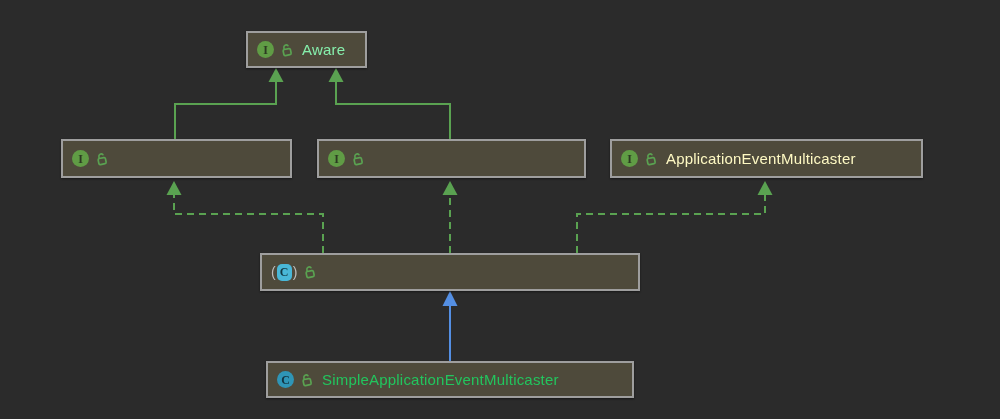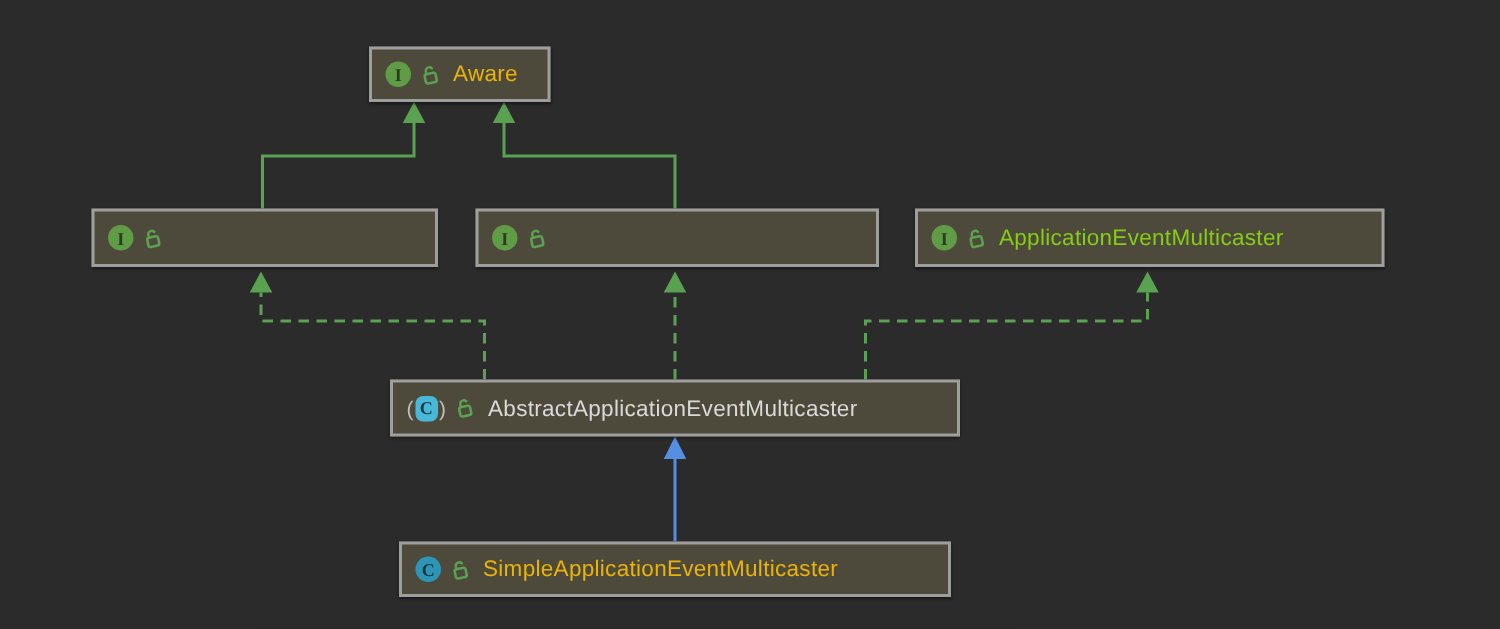--- a/index.html
+++ b/index.html
@@ -103,21 +103,21 @@
     </svg>
   <div id="nodes-layer">
       <div class="node" style="left: 246px; top: 31px; width: 121px; height: 37px; background: rgb(78, 74, 59); border-color: rgb(158, 158, 158);">
         <span class="badge interface">I</span>
         <svg width="13" height="14" viewBox="0 0 13 14" class="lock-icon">
           <g transform="rotate(-12 6 8)">
             <rect x="3.2" y="6.2" width="7.4" height="6.2" rx="1.4" fill="none" stroke="#5aa251" stroke-width="1.7"></rect>
             <path d="M4.6 6 V4.4 A2.4 2.4 0 0 1 9 3.1" fill="none" stroke="#5aa251" stroke-width="1.6" stroke-linecap="round"></path>
           </g>
         </svg>
-        <span class="label" style="color: #eab308;">Aware</span>
+        <span class="label" style="color: #86efac;">Aware</span>
       </div>
       <div class="node" style="left: 61px; top: 139px; width: 231px; height: 39px; background: rgb(78, 74, 59); border-color: rgb(158, 158, 158);">
         <span class="badge interface">I</span>
         <svg width="13" height="14" viewBox="0 0 13 14" class="lock-icon">
           <g transform="rotate(-12 6 8)">
             <rect x="3.2" y="6.2" width="7.4" height="6.2" rx="1.4" fill="none" stroke="#5aa251" stroke-width="1.7"></rect>
             <path d="M4.6 6 V4.4 A2.4 2.4 0 0 1 9 3.1" fill="none" stroke="#5aa251" stroke-width="1.6" stroke-linecap="round"></path>
           </g>
         </svg>
       </div>
@@ -131,40 +131,39 @@
         </svg>
       </div>
       <div class="node" style="left: 610px; top: 139px; width: 313px; height: 39px; background: rgb(78, 74, 59); border-color: rgb(158, 158, 158);">
         <span class="badge interface">I</span>
         <svg width="13" height="14" viewBox="0 0 13 14" class="lock-icon">
           <g transform="rotate(-12 6 8)">
             <rect x="3.2" y="6.2" width="7.4" height="6.2" rx="1.4" fill="none" stroke="#5aa251" stroke-width="1.7"></rect>
             <path d="M4.6 6 V4.4 A2.4 2.4 0 0 1 9 3.1" fill="none" stroke="#5aa251" stroke-width="1.6" stroke-linecap="round"></path>
           </g>
         </svg>
-        <span class="label" style="color: #84cc16;">ApplicationEventMulticaster</span>
+        <span class="label" style="color: #fef9c3;">ApplicationEventMulticaster</span>
       </div>
       <div class="node" style="left: 260px; top: 253px; width: 380px; height: 38px; background: rgb(78, 74, 59); border-color: rgb(158, 158, 158);">
         <span class="abstract-wrap">
           <span class="paren">(</span>
           <span class="badge abstract">C</span>
           <span class="paren">)</span>
         </span>
         <svg width="13" height="14" viewBox="0 0 13 14" class="lock-icon">
           <g transform="rotate(-12 6 8)">
             <rect x="3.2" y="6.2" width="7.4" height="6.2" rx="1.4" fill="none" stroke="#5aa251" stroke-width="1.7"></rect>
             <path d="M4.6 6 V4.4 A2.4 2.4 0 0 1 9 3.1" fill="none" stroke="#5aa251" stroke-width="1.6" stroke-linecap="round"></path>
           </g>
         </svg>
-        <span class="label" style="color: rgb(217, 217, 217);">AbstractApplicationEventMulticaster</span>
       </div>
       <div class="node" style="left: 266px; top: 361px; width: 368px; height: 37px; background: rgb(78, 74, 59); border-color: rgb(158, 158, 158);">
         <span class="badge class">C</span>
         <svg width="13" height="14" viewBox="0 0 13 14" class="lock-icon">
           <g transform="rotate(-12 6 8)">
             <rect x="3.2" y="6.2" width="7.4" height="6.2" rx="1.4" fill="none" stroke="#5aa251" stroke-width="1.7"></rect>
             <path d="M4.6 6 V4.4 A2.4 2.4 0 0 1 9 3.1" fill="none" stroke="#5aa251" stroke-width="1.6" stroke-linecap="round"></path>
           </g>
         </svg>
-        <span class="label" style="color: #eab308;">SimpleApplicationEventMulticaster</span>
+        <span class="label" style="color: #22c55e;">SimpleApplicationEventMulticaster</span>
       </div>
     </div>
 </div>
 
 </body></html>

